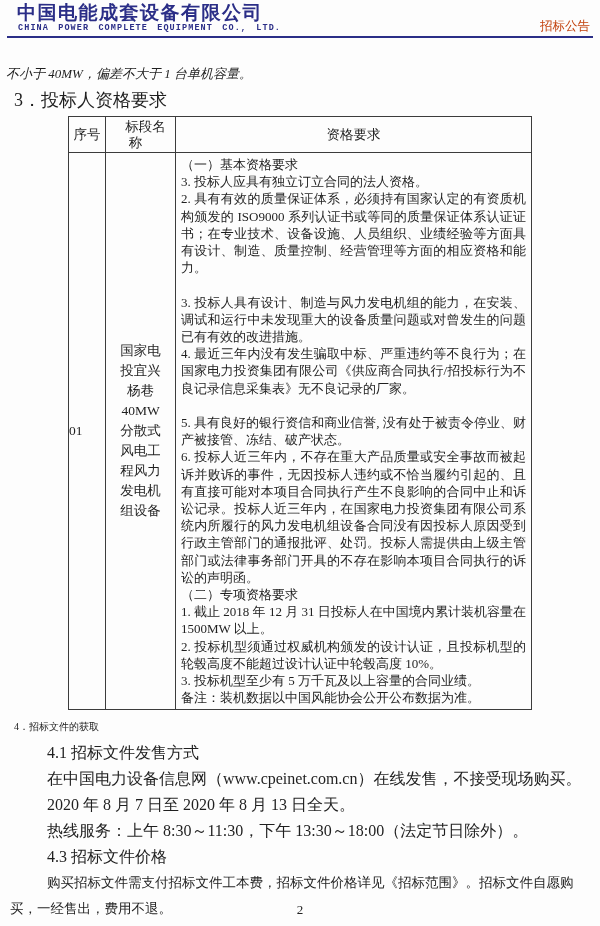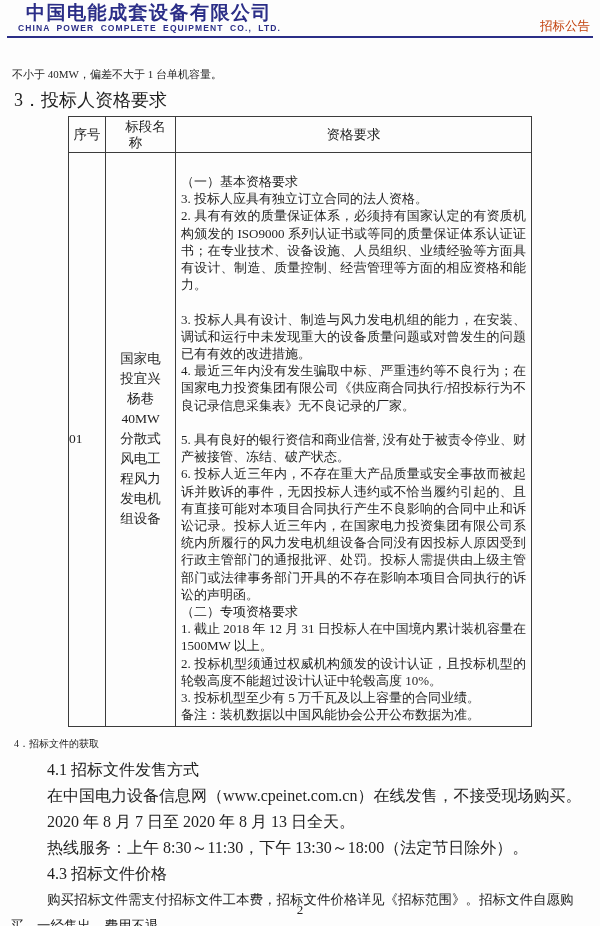--- a/index.html
+++ b/index.html
@@ -7,53 +7,53 @@
   .page {
     position:relative;
     width:600px; height:926px;
     margin:0 auto;
     background:#fdfdfd;
     font-family:"Liberation Serif","DejaVu Serif",serif;
     color:#1f1f1f;
     overflow:hidden;
   }
   
-  .doc-header { padding:3px 7px 0 7px;text-align:center; }
+  .doc-header { padding:3px 7px 0 7px; }
   .header-row { display:flex; justify-content:space-between; align-items:flex-end; }
   .logo-cn {
     font-family:"Liberation Sans","DejaVu Sans",sans-serif;
     font-weight:bold; font-size:19px; letter-spacing:1.5px;
     color:#2b2e87; line-height:20px; padding-left:10px;
   }
   .logo-en {
-    font-family:Liberation Sans, sans-serif;
+    font-family:Liberation Mono, monospace;
     font-weight:bold; font-size:8.5px; letter-spacing:1.1px; word-spacing:3px;
     color:#2b2e87; line-height:11px; padding-left:11px;
   }
   .doc-type { font-size:12.5px; color:#c2410c; padding-right:3px; line-height:15px; }
   .header-rule { height:2px; background:#2b2e87; margin-top:2px; }
   
-  .intro { font-size:11px; line-height:18px; margin:27px 10px 0 12px; }
+  .intro { font-size:13px; line-height:18px; margin:27px 10px 0 6px;font-style:italic; }
   .h3    { font-size:18px; line-height:18px; margin:8px 10px 0 14px; }
   
   .qual-table {
     width:464px; margin:7px auto 0 auto;
     border-collapse:collapse; table-layout:fixed;
     font-size:13.5px;
   }
   .qual-table th, .qual-table td { border:1px solid #3c3c3c; }
   .qual-table thead th {
     font-weight:normal; text-align:center; vertical-align:middle;
     height:36px; line-height:16px;
   }
   .th-narrow, .td-section { padding:0 10px; }
   .td-no { vertical-align:middle; }
   .td-section { text-align:center; vertical-align:middle; line-height:20px;margin-left:34px; }
   .td-req {
-    vertical-align:top; padding:20px 5px 2px 5px;
+    vertical-align:top; padding:3px 5px 2px 5px;
     font-size:13px; line-height:17.2px;margin-top:16px;
   }
   .td-req div { text-align:justify; }
   
   .h4   { font-size:10px; line-height:26px; margin:4px 10px 0 14px; }
   .sub  { font-size:16px; line-height:26px; margin:0 10px; text-indent:37px; }
   .para { font-size:13.5px; line-height:26px; margin:0 16px 0 10px; text-indent:37px; }
   
   .page-num {
     position:absolute; bottom:8px; left:0; right:0;

